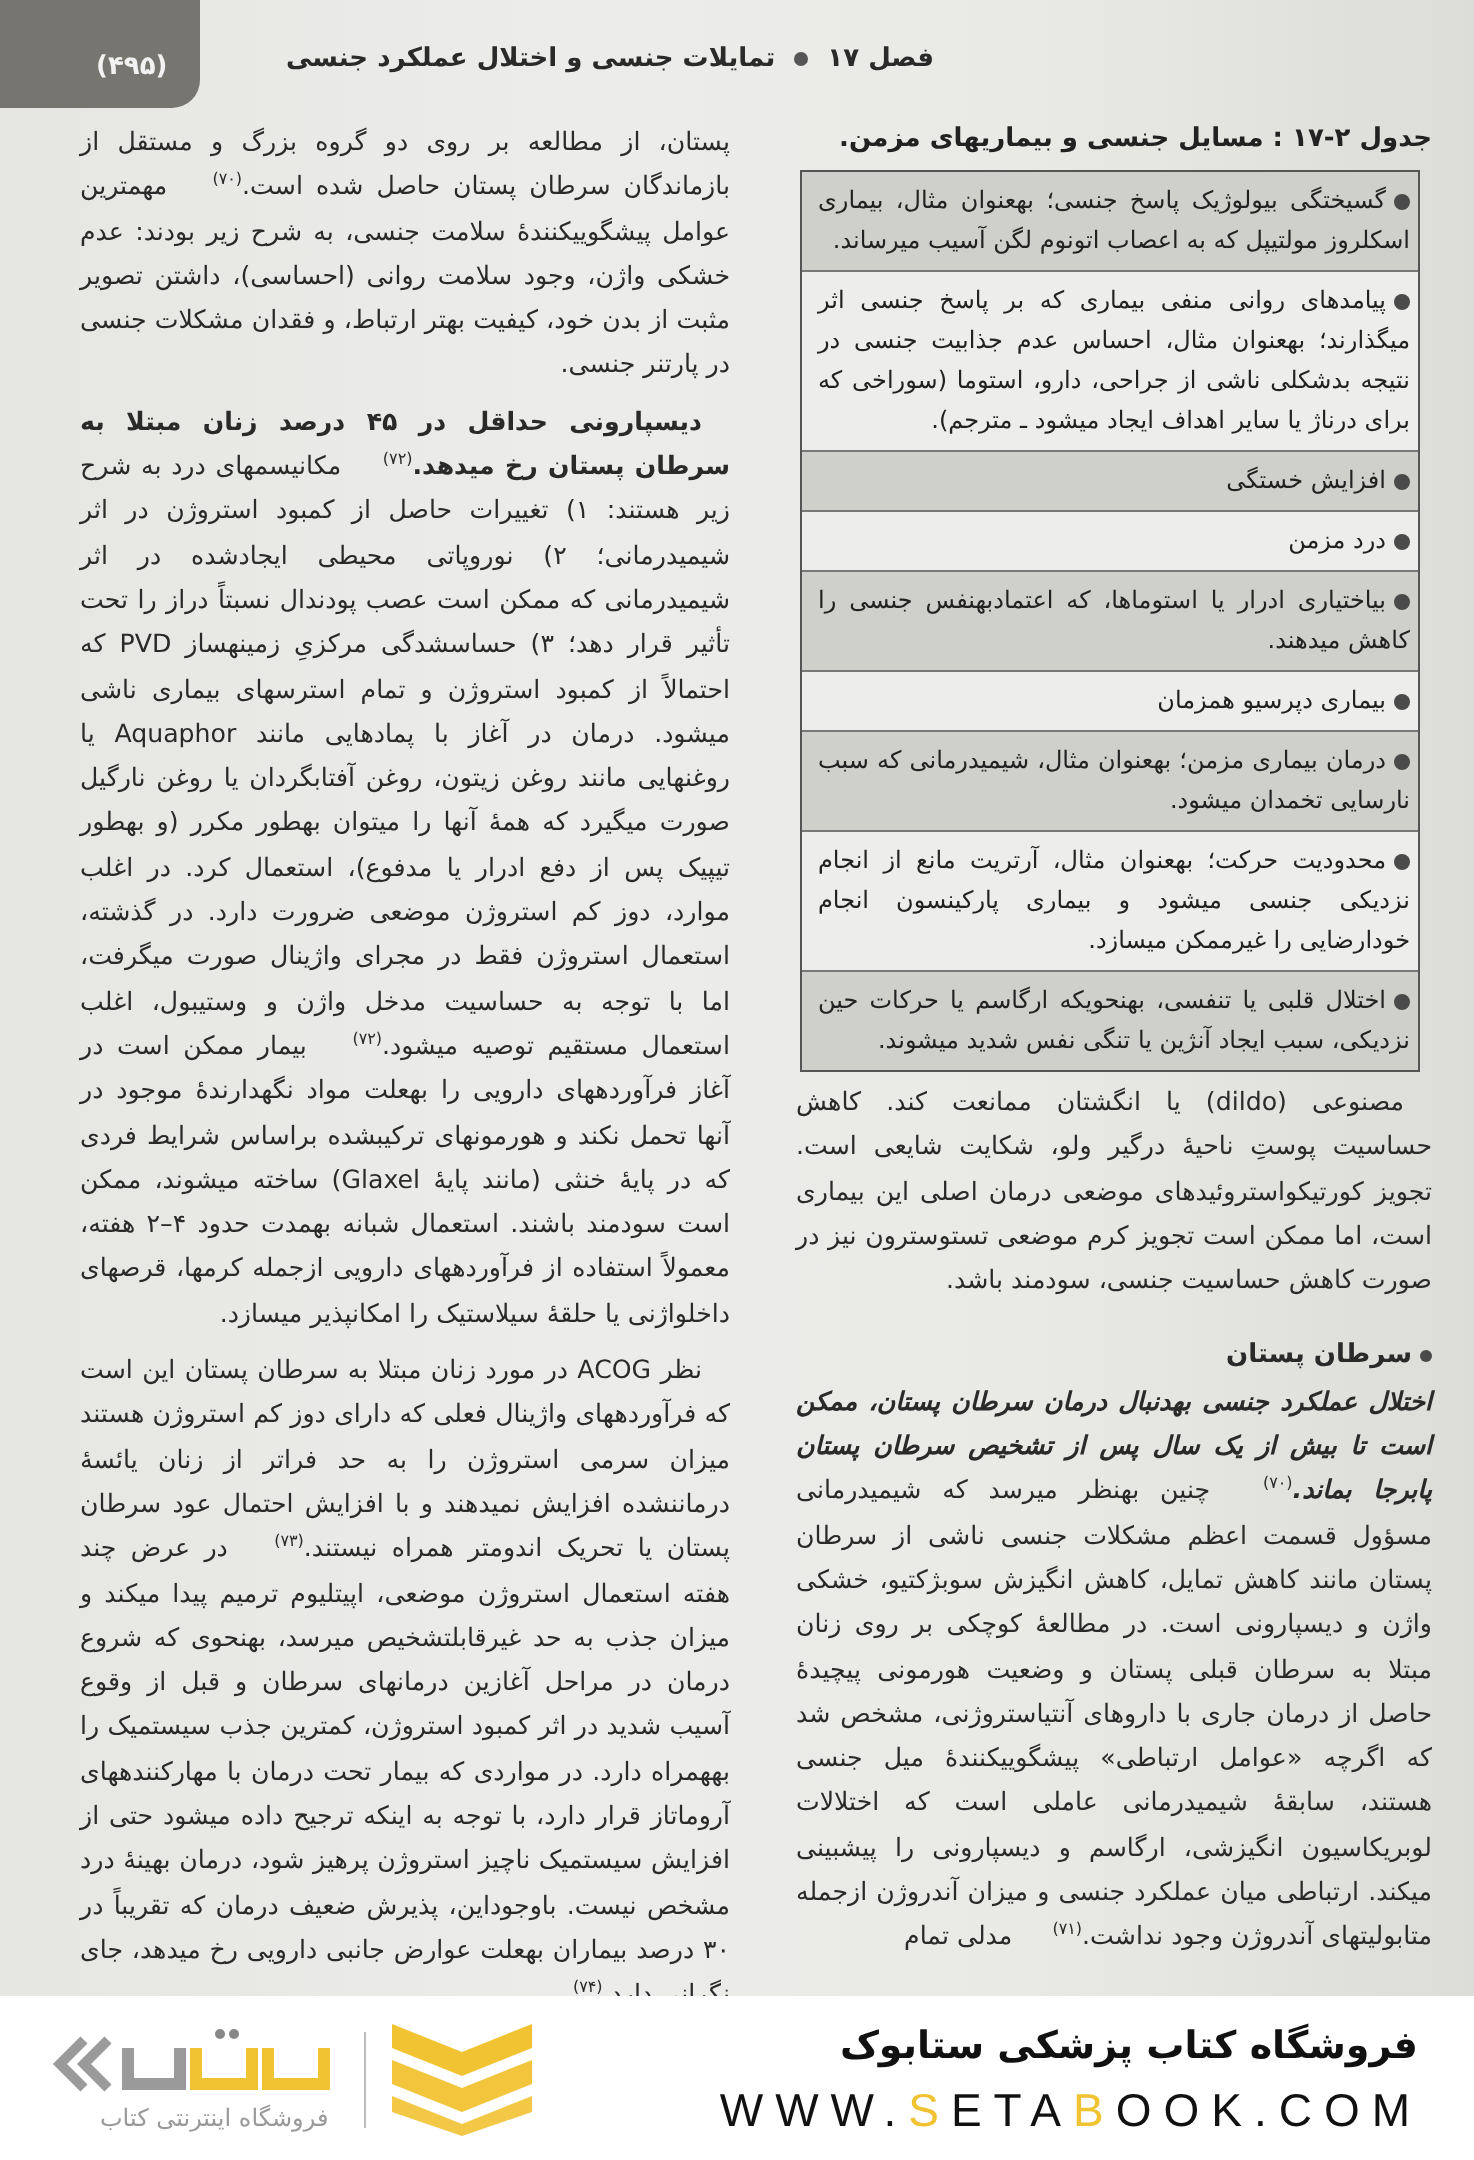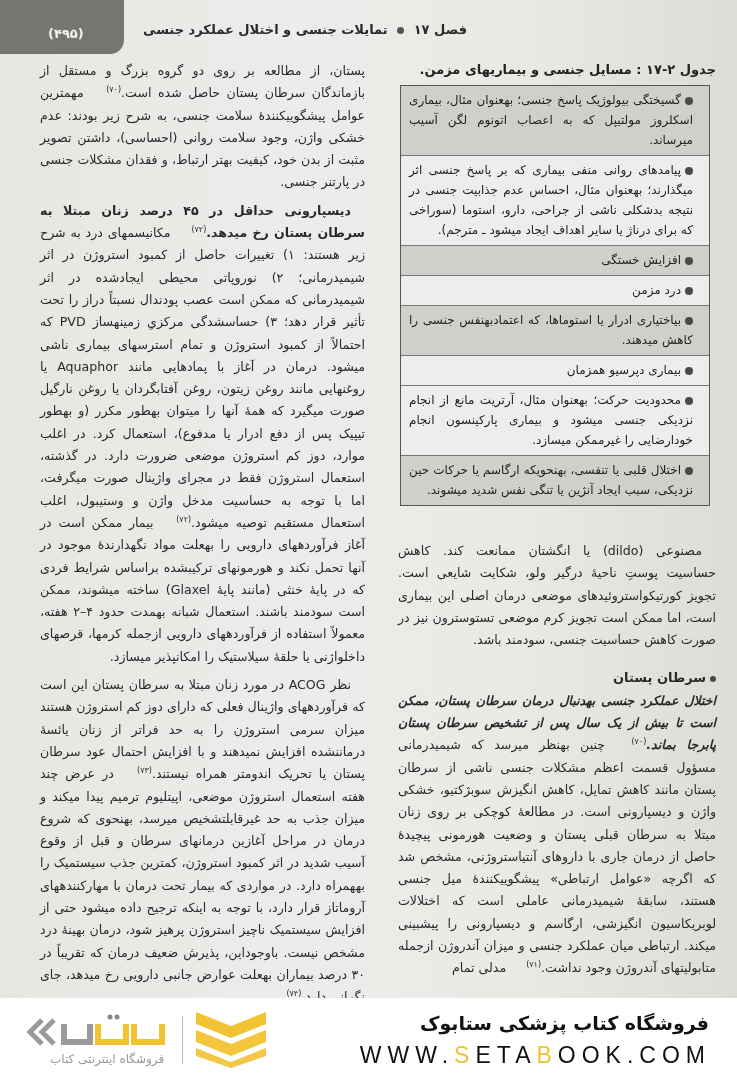--- a/index.html
+++ b/index.html
@@ -7,21 +7,21 @@
   body { font-family: "DejaVu Sans", sans-serif; color: #222; position: relative; }
 
   .page {
     position: absolute; left: 0; top: 0; width: 737px; height: 998px;
     background: linear-gradient(90deg, #e6e6e3 0%, #ececea 40%, #e9e9e6 70%, #dcdcd8 100%);
     overflow: hidden;
   }
 
   
   .page-tab {
-    position: absolute; left: 0; top: 0; width: 124px; height: 54px;
+    position: absolute; left: 0; top: 0; width: 100px; height: 54px;
     background: #77756f; border-bottom-right-radius: 14px;
   }
   .page-number {
     position: absolute; left: 48px; top: 26px; color: #f2f2f2;
     font-size: 13px; font-weight: bold; direction: rtl;
   }
   .running-head {
     position: absolute; right: 270px; top: 22px; direction: rtl;
     font-size: 13px; font-weight: bold; color: #2a2a2a; white-space: nowrap; margin-left: 32px;
   }
@@ -44,21 +44,21 @@
   
   .table-title {
     position: absolute; left: 400px; top: 62px; width: 316px; direction: rtl;
     font-size: 13px; font-weight: bold; color: #222; text-align: right;
   }
   .table-box {
     position: absolute; left: 400px; top: 85px; width: 310px;
     border: 1.5px solid #555; direction: rtl;
   }
   .table-row {
-    padding: 4px 16px 5px 8px; font-size: 12px; line-height: 20px; color: #222;
+    padding: 4px 4px 5px 8px; font-size: 12px; line-height: 20px; color: #222;
     border-top: 1px solid #777; text-align: justify; text-align-last: right;
   }
   .table-row:first-child { border-top: none; }
   .table-row.shade { background: #cfcfcb; }
   .table-row.light { background: #ededeb; }
   .bullet { display: inline-block; width: 8px; height: 8px; border-radius: 50%; background: #4a4a4a; margin-left: 4px; vertical-align: middle; }
 
   .section-head { font-weight: bold; font-size: 13px; margin-top: 16px; }
   .section-head .bullet { width: 6px; height: 6px; }
 
@@ -110,20 +110,21 @@
   </div>
 
   <div class="table-title">جدول ۲-۱۷ : مسایل جنسی و بیماریهای مزمن.</div>
   <div class="table-box">
     <div class="table-row shade"><span class="bullet"></span><span>گسیختگی بیولوژیک پاسخ جنسی؛ بهعنوان مثال، بیماری اسکلروز مولتیپل که به اعصاب اتونوم لگن آسیب میرساند.</span></div>
     <div class="table-row light"><span class="bullet"></span><span>پیامدهای روانی منفی بیماری که بر پاسخ جنسی اثر میگذارند؛ بهعنوان مثال، احساس عدم جذابیت جنسی در نتیجه بدشکلی ناشی از جراحی، دارو، استوما (سوراخی که برای درناژ یا سایر اهداف ایجاد میشود ـ مترجم).</span></div>
     <div class="table-row shade"><span class="bullet"></span><span>افزایش خستگی</span></div>
     <div class="table-row light"><span class="bullet"></span><span>درد مزمن</span></div>
     <div class="table-row shade"><span class="bullet"></span><span>بیاختیاری ادرار یا استوماها، که اعتمادبهنفس جنسی را کاهش میدهند.</span></div>
     <div class="table-row light"><span class="bullet"></span><span>بیماری دپرسیو همزمان</span></div>
+    <div class="table-row shade"><span class="bullet"></span><span>درمان بیماری مزمن؛ بهعنوان مثال، شیمیدرمانی که سبب نارسایی تخمدان میشود.</span></div>
     <div class="table-row light"><span class="bullet"></span><span>محدودیت حرکت؛ بهعنوان مثال، آرتریت مانع از انجام نزدیکی جنسی میشود و بیماری پارکینسون انجام خودارضایی را غیرممکن میسازد.</span></div>
     <div class="table-row shade"><span class="bullet"></span><span>اختلال قلبی یا تنفسی، بهنحویکه ارگاسم یا حرکات حین نزدیکی، سبب ایجاد آنژین یا تنگی نفس شدید میشوند.</span></div>
   </div>
 
   <div class="col col-right">
     <p class="indent">مصنوعی (dildo) یا انگشتان ممانعت کند. کاهش حساسیت پوستِ ناحیهٔ درگیر ولو، شکایت شایعی است. تجویز کورتیکواستروئیدهای موضعی درمان اصلی این بیماری است، اما ممکن است تجویز کرم موضعی تستوسترون نیز در صورت کاهش حساسیت جنسی، سودمند باشد.</p>
     <div class="section-head">
       <span class="bullet"></span><span>سرطان پستان</span>
     </div>
     <p>

